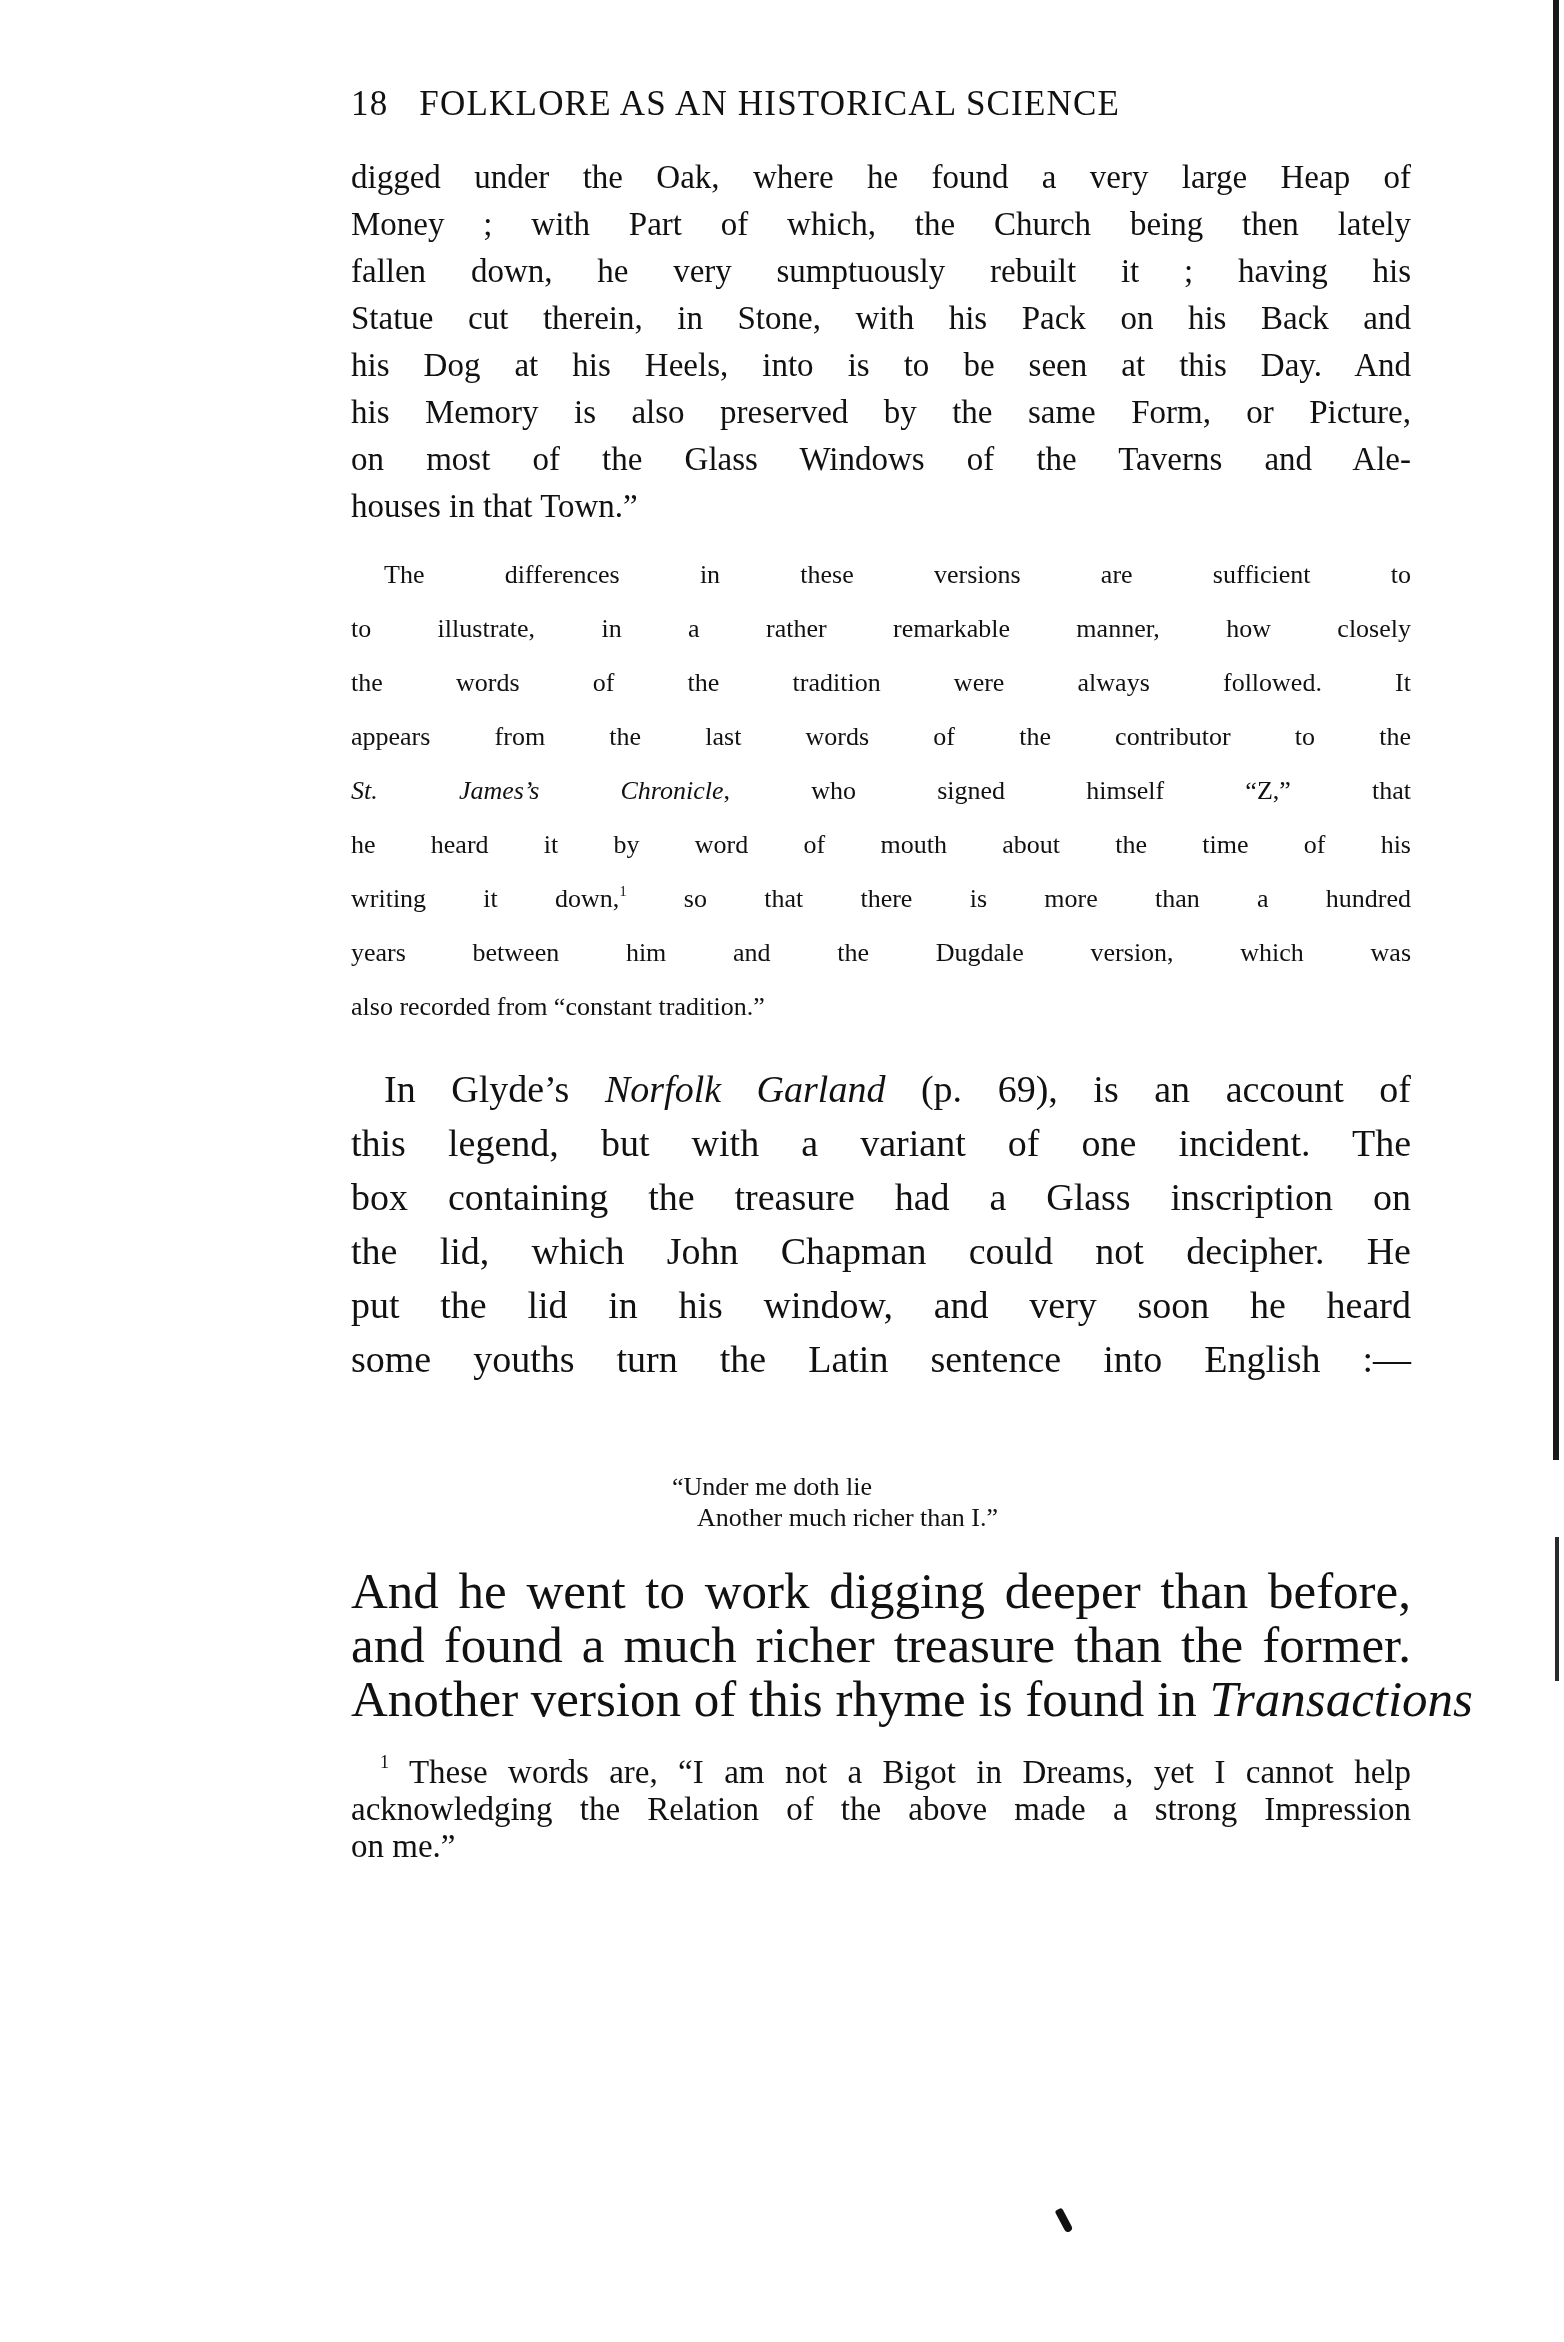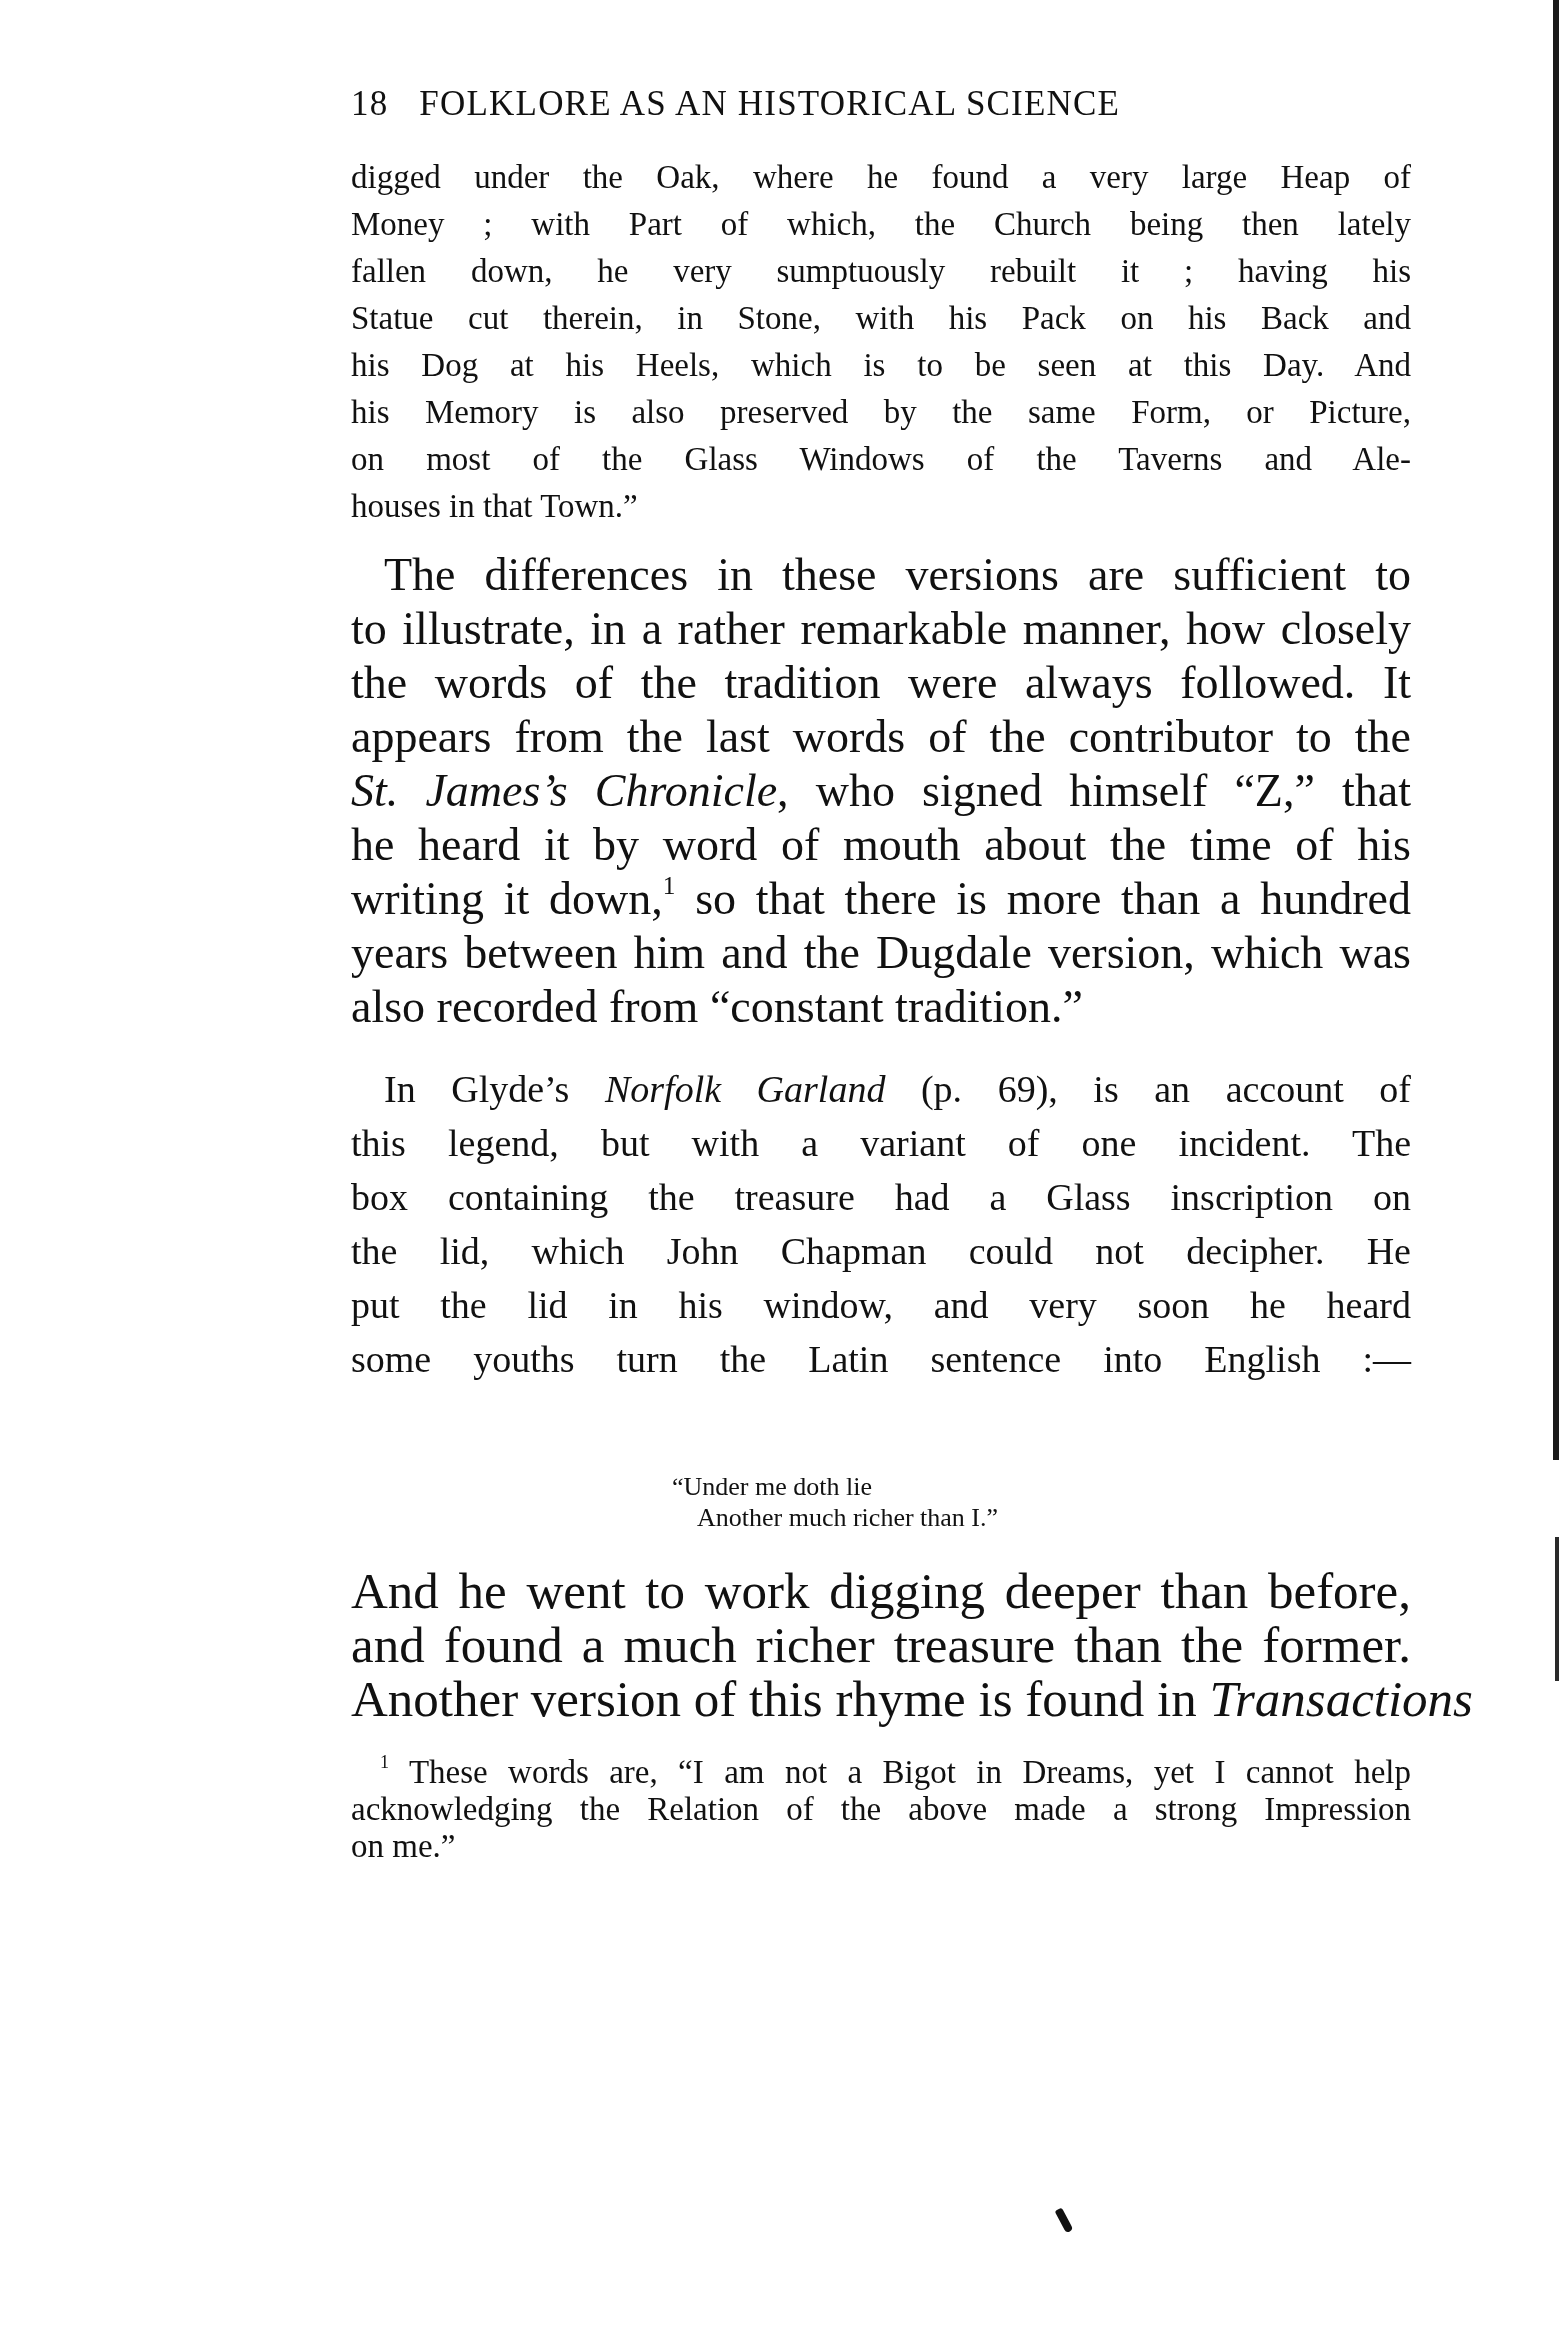--- a/index.html
+++ b/index.html
@@ -10,21 +10,21 @@
   .running-head { position: absolute; left: 351px; top: 83px; width: 1062px;
                   font-size: 35px; letter-spacing: 1.2px; line-height: 42px; white-space: nowrap; }
   .running-head .pgnum { margin-right: 21px; }
 
   .block { position: absolute; left: 351px; width: 1060px; }
   .line { display: block; white-space: nowrap; text-align: justify; text-align-last: justify; }
   .line.last { text-align-last: left; }
   .line.indent { padding-left: 33px; }
 
   .quote-block { top: 154px; font-size: 33px; line-height: 47px; }
-  .main-block { top: 548px; font-size: 46px; line-height: 54px; }
+  .main-block { top: 548px; font-size: 26px; line-height: 54px; }
 
   .glyde-block { top: 1062px; font-size: 38px; line-height: 54px; }
 
   .rhyme { position: absolute; left: 672px; top: 1471px; font-size: 26px; line-height: 31px; }
   .rhyme .r2 { padding-left: 25px; display: block; }
   .rhyme .r1 { display: block; }
 
   .after-block { top: 1564px; font-size: 51px; line-height: 54px; }
 
   .footnote { position: absolute; left: 351px; top: 1754px; width: 1060px; font-size: 33px; line-height: 37px; }
@@ -48,21 +48,21 @@
   <div class="running-head">
     <span class="pgnum">18</span>
     <span>FOLKLORE AS AN HISTORICAL SCIENCE</span>
   </div>
 
   <div class="block quote-block">
     <span class="line">digged under the Oak, where he found a very large Heap of</span>
     <span class="line">Money ; with Part of which, the Church being then lately</span>
     <span class="line">fallen down, he very sumptuously rebuilt it ; having his</span>
     <span class="line">Statue cut therein, in Stone, with his Pack on his Back and</span>
-    <span class="line">his Dog at his Heels, which is to be seen at this Day. And</span>
+    <span class="line">his Dog at his Heels, into is to be seen at this Day. And</span>
     <span class="line">his Memory is also preserved by the same Form, or Picture,</span>
     <span class="line">on most of the Glass Windows of the Taverns and Ale-</span>
     <span class="line last">houses in that Town.”</span>
   </div>
 
   <div class="block main-block">
     <span class="line indent">The differences in these versions are sufficient to</span>
     <span class="line">to illustrate, in a rather remarkable manner, how closely</span>
     <span class="line">the words of the tradition were always followed. It</span>
     <span class="line">appears from the last words of the contributor to the</span>

